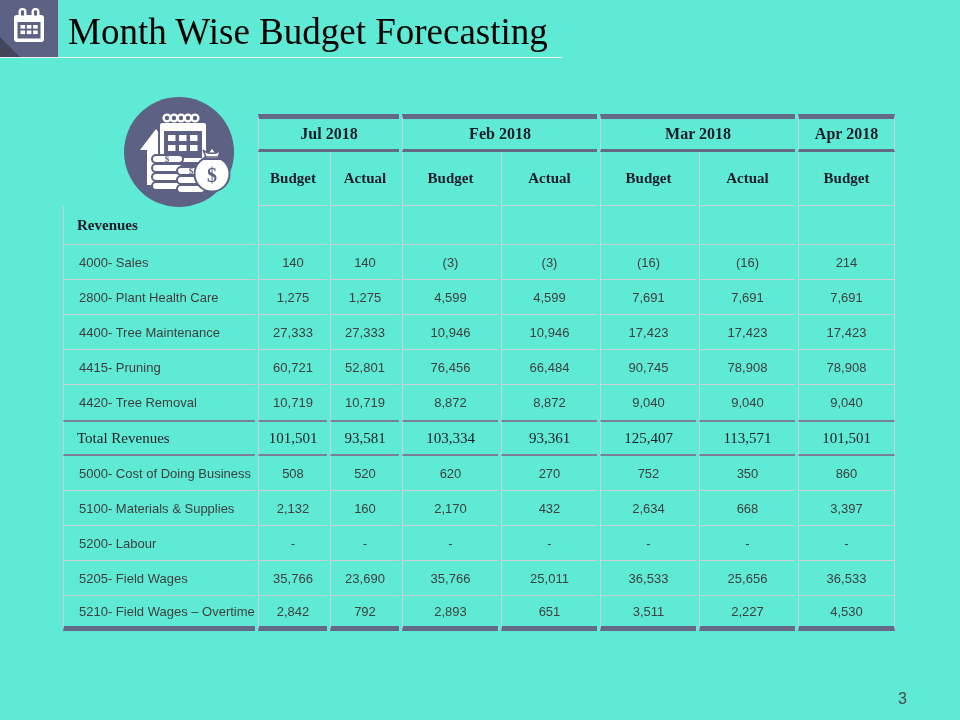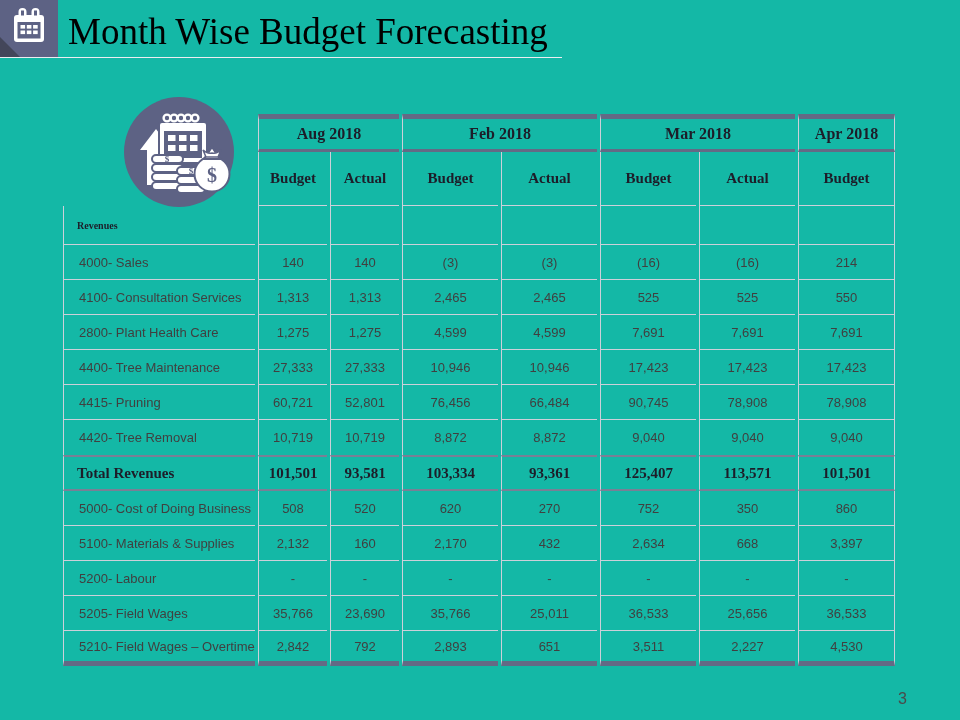--- a/index.html
+++ b/index.html
@@ -8,21 +8,21 @@
     --border-light:#ccd0d9;
     --border-total:#7a7f95;
     --text:#404040;
     --header-text:#1d1d29;
   }
   *{margin:0;padding:0;box-sizing:border-box;}
   html,body{background:#888;}
   .slide{
     position:relative;
     width:960px;height:720px;
-    background:#14b8a6;
+    background:#5eead4;
     overflow:hidden;
     font-family:"Liberation Sans", sans-serif;
   }
   
   .header-icon{
     position:absolute;left:0;top:0;width:58px;height:58px;
   }
   .slide-title{
     position:absolute;left:68px;top:10px;
     font-family:"Liberation Serif", serif;
@@ -71,30 +71,30 @@
     text-align:left;padding-left:15px;
   }
   td.val{
     border-left:1px solid var(--border-light);
     border-bottom:1px solid var(--border-light);
     text-align:center;
   }
   tr.section{height:39px;}
   tr.section td.lbl{
     font-family:"Liberation Serif", serif;
-    font-weight:bold;font-size:10px;color:var(--header-text);
+    font-weight:bold;font-size:15px;color:var(--header-text);
     padding-left:13px;
   }
   tr.item{height:35px;padding-left:39px;}
   tr.total{height:36px;}
   tr.total td{
     border-top:2px solid var(--border-total);
     border-bottom:2px solid var(--border-total);
     font-family:"Liberation Serif", serif;
-    font-weight:bold;font-size:15px;color:var(--header-text);
+    font-weight:normal;font-size:15px;color:var(--header-text);
   }
   tr.total td.lbl{padding-left:13px;}
   tr.before-total td{border-bottom:none;}
   tr.last-row td{border-bottom:5px solid var(--border-thick);}
   
   .page-number{
     position:absolute;left:898px;top:690px;
     font-size:16px;color:#4a4a4a;
   }
 </style>
@@ -181,21 +181,21 @@
         <col style="width:69px">
       <col style="width:96px">
         <col style="width:96px">
       <col style="width:96px">
         <col style="width:96px">
       <col style="width:97px">
     </colgroup>
     <thead id="thead">
         <tr>
           <td class="blank"></td>
-          <td colspan="2" class="month">Aug 2018</td>
+          <td colspan="2" class="month">Jul 2018</td>
           <td colspan="2" class="month">Feb 2018</td>
           <td colspan="2" class="month">Mar 2018</td>
           <td colspan="1" class="month last">Apr 2018</td>
         </tr>
         <tr>
           <td class="blank"></td>
           <td class="sub">Budget</td>
           <td class="sub">Actual</td>
           <td class="sub">Budget</td>
           <td class="sub">Actual</td>
@@ -219,30 +219,20 @@
           <td class="lbl">4000- Sales</td>
           <td class="val">140</td>
           <td class="val">140</td>
           <td class="val">(3)</td>
           <td class="val">(3)</td>
           <td class="val">(16)</td>
           <td class="val">(16)</td>
           <td class="val last">214</td>
         </tr>
         <tr class="item">
-          <td class="lbl">4100- Consultation Services</td>
-          <td class="val">1,313</td>
-          <td class="val">1,313</td>
-          <td class="val">2,465</td>
-          <td class="val">2,465</td>
-          <td class="val">525</td>
-          <td class="val">525</td>
-          <td class="val last">550</td>
-        </tr>
-        <tr class="item">
           <td class="lbl">2800- Plant Health Care</td>
           <td class="val">1,275</td>
           <td class="val">1,275</td>
           <td class="val">4,599</td>
           <td class="val">4,599</td>
           <td class="val">7,691</td>
           <td class="val">7,691</td>
           <td class="val last">7,691</td>
         </tr>
         <tr class="item">

